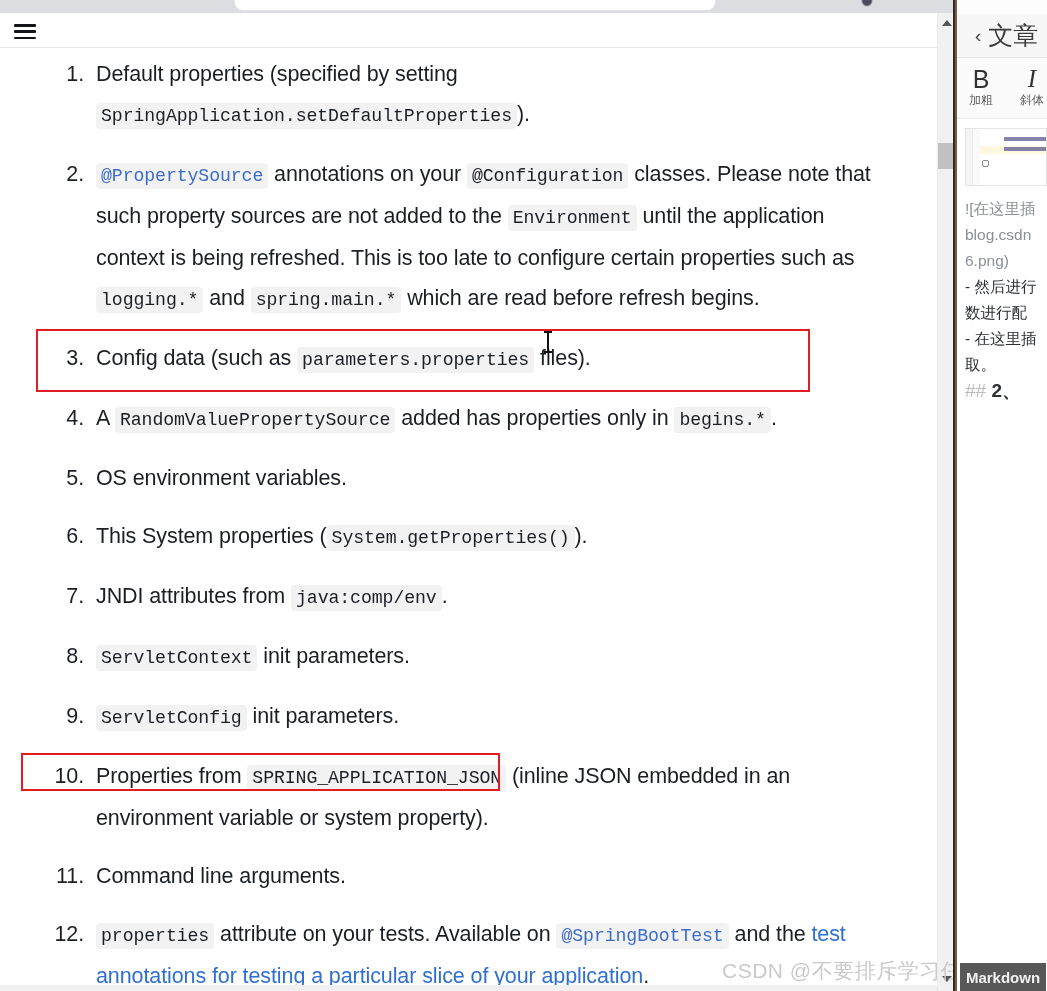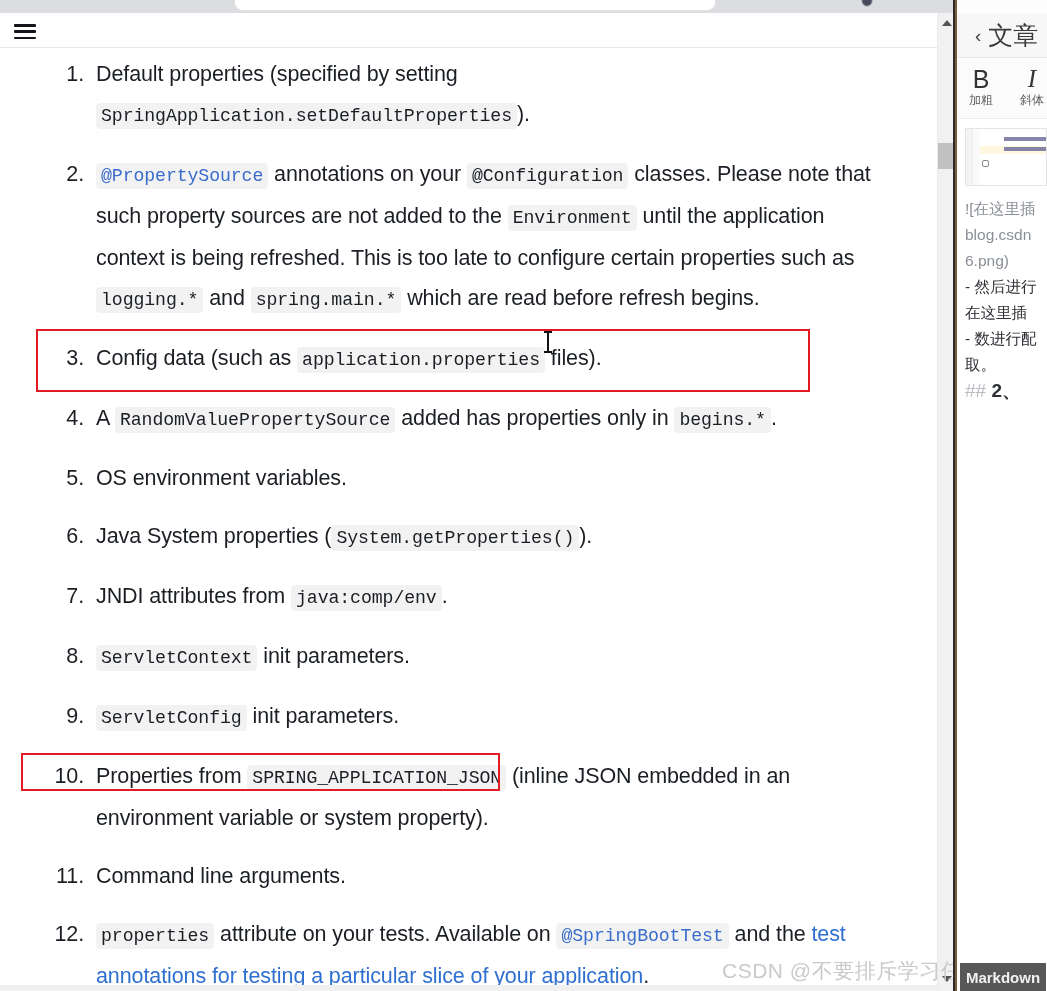--- a/index.html
+++ b/index.html
@@ -261,24 +261,24 @@
       <span></span>
         <span></span>
         <span></span>
     </div>
   </div>
 
   <div class="doc">
     <ol class="doc-list">
         <li><span>Default properties (specified by setting </span><code class="c">SpringApplication.setDefaultProperties</code><span>).</span></li>
         <li><code class="c lnk">@PropertySource</code><span> annotations on your </span><code class="c">@Configuration</code><span> classes. Please note that such property sources are not added to the </span><code class="c">Environment</code><span> until the application context is being refreshed. This is too late to configure certain properties such as </span><code class="c">logging.*</code><span> and </span><code class="c">spring.main.*</code><span> which are read before refresh begins.</span></li>
-        <li><span>Config data (such as </span><code class="c">application.properties</code><span> files).</span></li>
+        <li><span>Config data (such as </span><code class="c">parameters.properties</code><span> files).</span></li>
         <li><span>A </span><code class="c">RandomValuePropertySource</code><span> added has properties only in </span><code class="c">begins.*</code><span>.</span></li>
         <li><span>OS environment variables.</span></li>
-        <li><span>Java System properties (</span><code class="c">System.getProperties()</code><span>).</span></li>
+        <li><span>This System properties (</span><code class="c">System.getProperties()</code><span>).</span></li>
         <li><span>JNDI attributes from </span><code class="c">java:comp/env</code><span>.</span></li>
         <li><code class="c">ServletContext</code><span> init parameters.</span></li>
         <li><code class="c">ServletConfig</code><span> init parameters.</span></li>
         <li><span>Properties from </span><code class="c">SPRING_APPLICATION_JSON</code><span> (inline JSON embedded in an environment variable or system property).</span></li>
         <li><span>Command line arguments.</span></li>
         <li><code class="c">properties</code><span> attribute on your tests. Available on </span><code class="c lnk">@SpringBootTest</code><span> and the </span><a class="lnk" href="#">test annotations for testing a particular slice of your application</a><span>.</span></li>
       </ol>
   </div>
 
   <div class="redbox" id="redbox-1"></div>
@@ -325,22 +325,22 @@
         <div class="ln ln1"></div>
         <div class="ln ln2"></div>
         <div class="brace"></div>
       </div>
       <div id="md-lines" style="position:absolute;left:0;top:76px;width:68px;">
           <div class="md-line">![在这里插</div>
           <div class="md-line">blog.csdn</div>
           <div class="md-line">6.png)</div>
           <div class="md-line"></div>
           <div class="md-line dark">- 然后进行</div>
-          <div class="md-line dark">在这里插</div>
-          <div class="md-line dark">- 数进行配</div>
+          <div class="md-line dark">数进行配</div>
+          <div class="md-line dark">- 在这里插</div>
           <div class="md-line dark">取。</div>
           <div class="md-line dark"></div>
           <div class="md-line h2"><span class="hash">##</span> <span>2、</span></div>
         </div>
       <div class="md-fade"></div>
     </div>
   </div>
 
   <div class="tooltip-md">Markdown</div>
 

